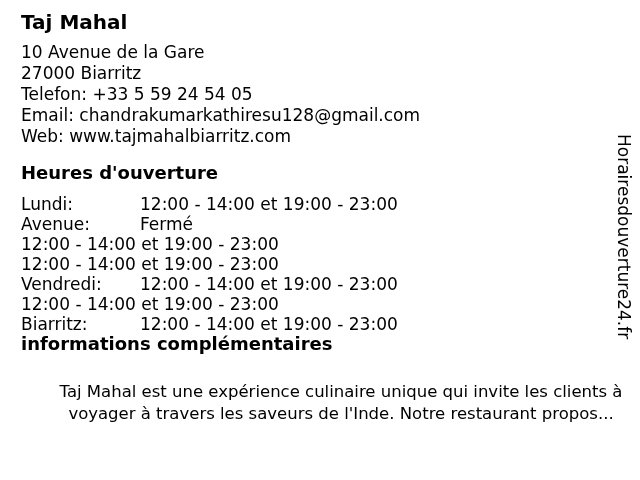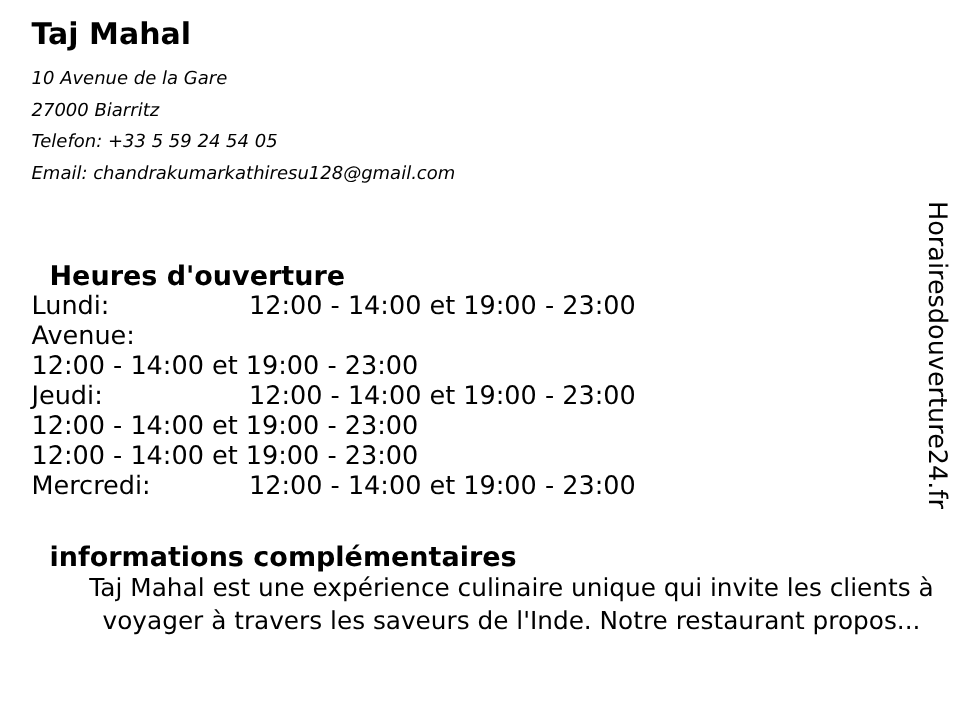--- a/index.html
+++ b/index.html
@@ -26,47 +26,45 @@
     font-size: 20px;
     line-height: 26px;
     font-weight: bold;
     white-space: nowrap;
     text-align: right;
   }
   .contact-block {
     position: absolute;
     left: 21px;
     top: 42px;
-    font-size: 12px;
+    font-size: 17px;
     line-height: 21px;
-    font-style: italic;
   }
   .contact-block div { white-space: nowrap; }
   .section-heading {
     position: absolute;
     left: 21px;
-    margin: 12px;
+    margin: 0;
     font-size: 18px;
     line-height: 24px;
     font-weight: bold;
     white-space: nowrap;
   }
   .hours-heading { top: 161px; }
-  .info-heading  { top: 348px; }
+  .info-heading  { top: 332px; }
   .hours-table {
     position: absolute;
     left: 21px;
     top: 194px;
     font-size: 17px;
     line-height: 20px;
   }
   .hours-row {
     display: grid;
     grid-template-columns: 119px auto;
-    gap: 26px;
   }
   .hours-row span { white-space: nowrap; }
   .description {
     position: absolute;
     left: 16px;
     top: 381px;
     width: 608px;
     font-size: 16.5px;
     line-height: 22px;
     display: flex;
@@ -93,47 +91,49 @@
 
 <div class="page">
 
   <h1 class="business-title">Taj Mahal</h1>
 
   <div class="contact-block">
     <div>10 Avenue de la Gare</div>
     <div>27000 Biarritz</div>
     <div>Telefon: +33 5 59 24 54 05</div>
     <div>Email: chandrakumarkathiresu128@gmail.com</div>
+    <div>Web: www.tajmahalbiarritz.com</div>
   </div>
 
   <h2 class="section-heading hours-heading">Heures d'ouverture</h2>
 
   <div class="hours-table">
     <div class="hours-row">
       <span>Lundi:</span>
       <span>12:00 - 14:00 et 19:00 - 23:00</span>
     </div>
     <div class="hours-row">
       <span>Avenue:</span>
-    </div>
-    <div class="hours-row">
-      <span>12:00 - 14:00 et 19:00 - 23:00</span>
-    </div>
-    <div class="hours-row">
-      <span>Jeudi:</span>
-      <span>12:00 - 14:00 et 19:00 - 23:00</span>
+      <span>Fermé</span>
     </div>
     <div class="hours-row">
       <span>12:00 - 14:00 et 19:00 - 23:00</span>
     </div>
     <div class="hours-row">
       <span>12:00 - 14:00 et 19:00 - 23:00</span>
     </div>
     <div class="hours-row">
-      <span>Mercredi:</span>
+      <span>Vendredi:</span>
+      <span>12:00 - 14:00 et 19:00 - 23:00</span>
+    </div>
+    <div class="hours-row">
+      <span>12:00 - 14:00 et 19:00 - 23:00</span>
+    </div>
+    <div class="hours-row">
+      <span>Biarritz:</span>
       <span>12:00 - 14:00 et 19:00 - 23:00</span>
     </div>
   </div>
 
   <h2 class="section-heading info-heading">informations complémentaires</h2>
 
   <div class="description">
     <div class="desc-line">Taj Mahal est une expérience culinaire unique qui invite les clients à</div>
     <div class="desc-line">voyager à travers les saveurs de l'Inde. Notre restaurant propos...</div>
   </div>

